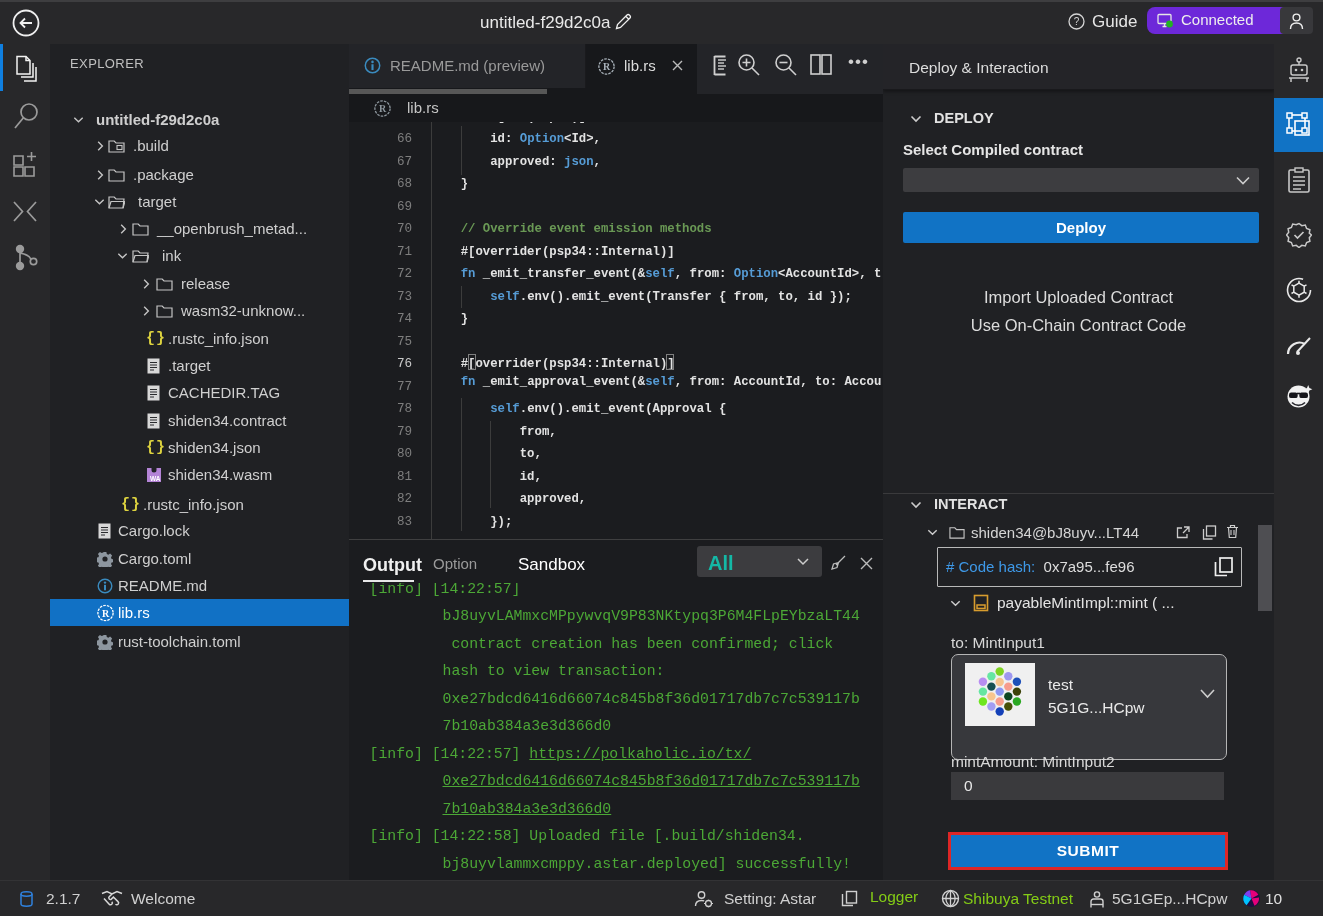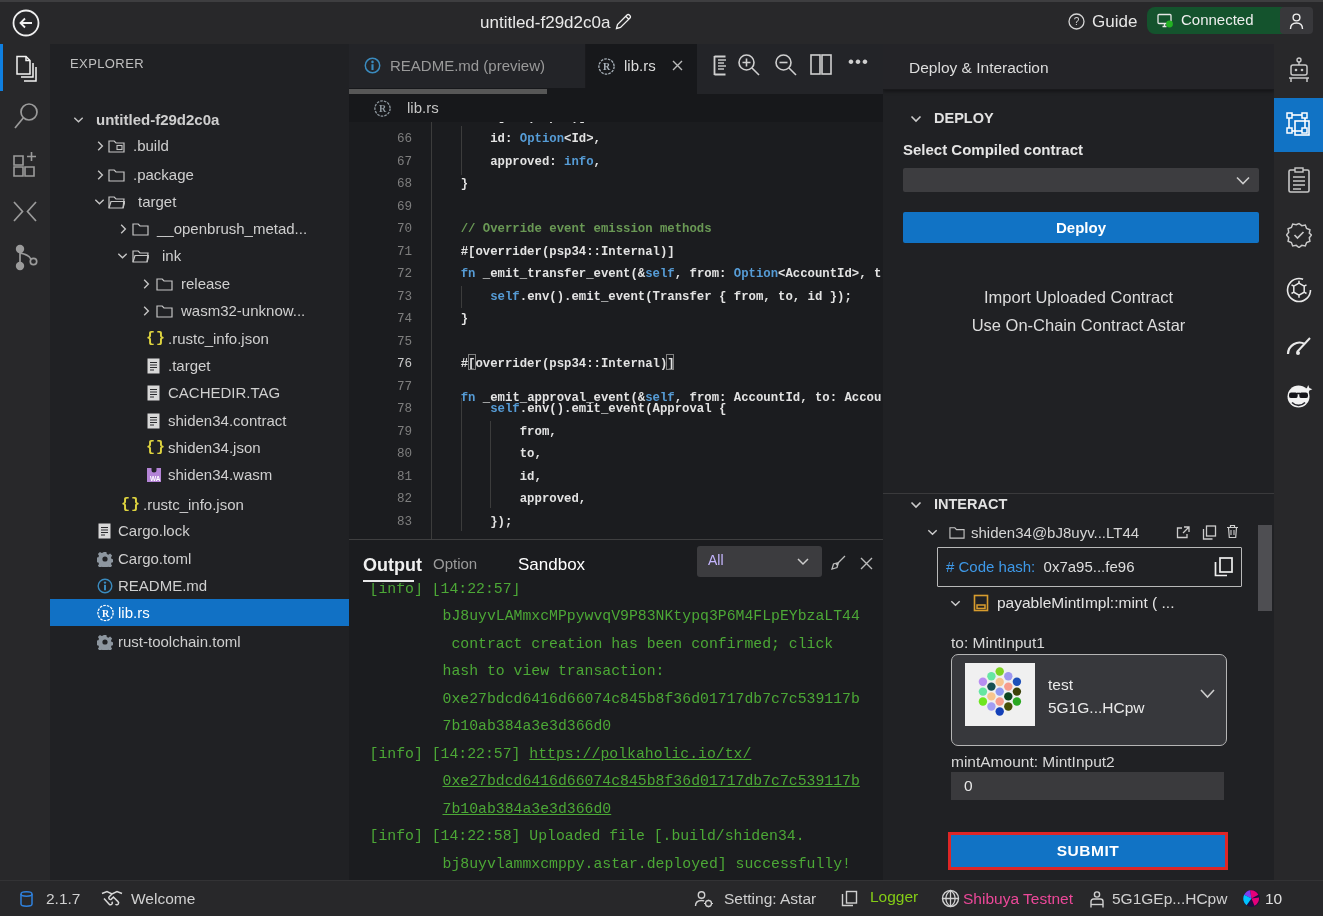--- a/index.html
+++ b/index.html
@@ -23,21 +23,21 @@
   <svg class="abs" style="left:614px;top:13px" width="18" height="18" viewBox="0 0 18 18">
     <path d="M2.5 15.5l1-4L13 2a1.6 1.6 0 0 1 2.3 0l.7.7a1.6 1.6 0 0 1 0 2.3L6.5 14.5z M12 3.5l2.5 2.5" fill="none" stroke="#efefef" stroke-width="1.3"></path>
   </svg>
 
   <svg class="abs" style="left:1068px;top:13px" width="17" height="17" viewBox="0 0 17 17">
     <circle cx="8.5" cy="8.5" r="7.5" fill="none" stroke="#d5d5d5" stroke-width="1.3"></circle>
     <text x="8.5" y="12" font-size="10" fill="#d5d5d5" text-anchor="middle" font-family="Liberation Sans">?</text>
   </svg>
   <div class="abs" style="left:1092px;top:12px;font-size:17px;color:#e6e6e6">Guide</div>
 
-  <div class="abs" style="left:1147px;top:7px;width:144px;height:27px;background:#14532d;border-radius:8px">
+  <div class="abs" style="left:1147px;top:7px;width:144px;height:27px;background:#6d28d9;border-radius:8px">
     <svg class="abs" style="left:10px;top:6px" width="17" height="16" viewBox="0 0 17 16">
       <rect x="1" y="1.5" width="13" height="9" rx="1" fill="none" stroke="#e6e6e6" stroke-width="1.3"></rect>
       <path d="M5.5 13.5h4M7.5 10.5v3" stroke="#e6e6e6" stroke-width="1.3"></path>
       <circle cx="12.5" cy="11" r="3.4" fill="#23b223"></circle>
     </svg>
     <div class="abs" style="left:34px;top:4px;font-size:15px;color:#eee">Connected</div>
   </div>
 
   <div class="abs" style="left:1280px;top:7px;width:33px;height:27px;background:#38383b;border-radius:4px">
     <svg class="abs" style="left:8px;top:5px" width="17" height="18" viewBox="0 0 17 18">
@@ -319,47 +319,47 @@
     <div class="gut" style="top:231.1px;color:#c8c8c8">76</div>
     <div class="gut" style="top:253.6px">77</div>
     <div class="gut" style="top:276.1px">78</div>
     <div class="gut" style="top:298.6px">79</div>
     <div class="gut" style="top:321.1px">80</div>
     <div class="gut" style="top:343.6px">81</div>
     <div class="gut" style="top:366.1px">82</div>
     <div class="gut" style="top:388.6px">83</div>
     <div class="codeline" style="left:82.2px;top:-16.4px">        #[ink(topic)]</div>
     <div class="codeline" style="left:82.2px;top:6.1px">        id: <span class="kw">Option</span>&lt;Id&gt;,</div>
-    <div class="codeline" style="left:82.2px;top:28.6px">        approved: <span class="kw">info</span>,</div>
+    <div class="codeline" style="left:82.2px;top:28.6px">        approved: <span class="kw">json</span>,</div>
     <div class="codeline" style="left:82.2px;top:51.1px">    }</div>
     <div class="codeline" style="left:82.2px;top:96.1px"><span class="cm">    // Override event emission methods</span></div>
     <div class="codeline" style="left:82.2px;top:118.6px">    #[overrider(psp34::Internal)]</div>
     <div class="codeline" style="left:82.2px;top:141.1px">    <span class="kw">fn</span> _emit_transfer_event(&amp;<span class="kw">self</span>, from: <span class="kw">Option</span>&lt;AccountId&gt;, t</div>
     <div class="codeline" style="left:82.2px;top:163.6px">        <span class="kw">self</span>.env().emit_event(Transfer { from, to, id });</div>
     <div class="codeline" style="left:82.2px;top:186.1px">    }</div>
     <div class="codeline" style="left:82.2px;top:231.1px">    #[overrider(psp34::Internal)]</div>
-    <div class="codeline" style="left:82.2px;top:265px">    <span class="kw">fn</span> _emit_approval_event(&amp;<span class="kw">self</span>, from: AccountId, to: Accou</div>
+    <div class="codeline" style="left:82.2px;top:249px">    <span class="kw">fn</span> _emit_approval_event(&amp;<span class="kw">self</span>, from: AccountId, to: Accou</div>
     <div class="codeline" style="left:82.2px;top:276.1px">        <span class="kw">self</span>.env().emit_event(Approval {</div>
     <div class="codeline" style="left:82.2px;top:298.6px">            from,</div>
     <div class="codeline" style="left:82.2px;top:321.1px">            to,</div>
     <div class="codeline" style="left:82.2px;top:343.6px">            id,</div>
     <div class="codeline" style="left:82.2px;top:366.1px">            approved,</div>
     <div class="codeline" style="left:82.2px;top:388.6px">        });</div>
 
     <div class="abs" style="left:118.5px;top:231.5px;width:8px;height:16px;border:1px solid #808080"></div>
     <div class="abs" style="left:316.9px;top:231.5px;width:8px;height:16px;border:1px solid #808080"></div>
   </div>
 
   <div class="abs" style="left:0;top:495px;width:534px;height:341px;background:#1b1c1f;border-top:1px solid #3f3f40">
     <div class="abs" style="left:14px;top:15px;font-size:18px;font-weight:bold;color:#f0f0f0">Output</div>
     <div class="abs" style="left:14px;top:40px;width:51px;height:2px;background:#e8e8e8"></div>
     <div class="abs" style="left:84px;top:15px;font-size:15px;color:#9a9a9a">Option</div>
     <div class="abs" style="left:169px;top:15px;font-size:17px;color:#ffffff">Sandbox</div>
     <div class="abs" style="left:348px;top:6px;width:125px;height:31px;background:#3c3c3f;border-radius:3px">
-      <div class="abs" style="left:11px;top:6px;font-size:14px;font-weight:normal;color:#c4b5fd">All</div>
+      <div class="abs" style="left:11px;top:6px;font-size:20px;font-weight:bold;color:#14b8a6">All</div>
       <svg class="abs" style="left:99px;top:11px" width="14" height="10" viewBox="0 0 14 10">
           <path d="M2 2l5 5 5-5" fill="none" stroke="#ccc" stroke-width="1.5"></path>
         </svg>
     </div>
     <svg class="abs" style="left:481px;top:14px" width="17" height="17" viewBox="0 0 17 17">
         <path d="M15 2L6 11M8.5 8.5l-5 1.5L2 15l5-1.5z" fill="none" stroke="#bbb" stroke-width="1.3"></path>
       </svg>
     <svg class="abs" style="left:510px;top:16px" width="15" height="15" viewBox="0 0 15 15">
         <path d="M2 2l11 11M13 2L2 13" stroke="#bbb" stroke-width="1.4"></path>
       </svg>
@@ -390,21 +390,21 @@
     </svg>
   <div class="abs" style="left:51px;top:66px;font-size:14.5px;font-weight:bold;color:#e2e2e2">DEPLOY</div>
   <div class="abs" style="left:20px;top:97px;font-size:15px;font-weight:bold;color:#e5e5e5">Select Compiled contract</div>
   <div class="abs" style="left:20px;top:123.6px;width:356px;height:24.5px;background:#3d3d40;border-radius:2px">
     <svg class="abs" style="left:332px;top:8px" width="16" height="10" viewBox="0 0 16 10">
         <path d="M2 1.5l6 6 6-6" fill="none" stroke="#ccc" stroke-width="1.6"></path>
       </svg>
   </div>
   <div class="abs" style="left:20px;top:168px;width:356px;height:31px;background:#1173c5;border-radius:2px;text-align:center;line-height:31px;font-size:15px;font-weight:bold;color:#fff">Deploy</div>
   <div class="abs" style="left:0;top:244px;width:391px;text-align:center;font-size:16.5px;color:#dcdcdc">Import Uploaded Contract</div>
-  <div class="abs" style="left:0;top:272px;width:391px;text-align:center;font-size:16.5px;color:#dcdcdc">Use On-Chain Contract Astar</div>
+  <div class="abs" style="left:0;top:272px;width:391px;text-align:center;font-size:16.5px;color:#dcdcdc">Use On-Chain Contract Code</div>
 
   <div class="abs" style="left:0;top:449px;width:391px;height:1px;background:#3a3a3c"></div>
 
   <svg class="abs" style="left:26px;top:454px" width="14" height="14" viewBox="0 0 14 14">
       <path d="M2.5 4.5L7 9l4.5-4.5" fill="none" stroke="#ccc" stroke-width="1.6"></path>
     </svg>
   <div class="abs" style="left:51px;top:452px;font-size:14.5px;font-weight:bold;color:#e2e2e2">INTERACT</div>
 
   <svg class="abs" style="left:43px;top:482px" width="13" height="13" viewBox="0 0 14 14">
       <path d="M2.5 4.5L7 9l4.5-4.5" fill="none" stroke="#ccc" stroke-width="1.5"></path>
@@ -439,21 +439,21 @@
   <svg class="abs" style="left:65px;top:553px" width="15" height="13" viewBox="0 0 14 14">
       <path d="M2.5 4.5L7 9l4.5-4.5" fill="none" stroke="#ccc" stroke-width="1.5"></path>
     </svg>
   <svg class="abs" style="left:90px;top:550px" width="16" height="18" viewBox="0 0 16 18">
       <rect x="1.5" y="1.5" width="13" height="15" fill="none" stroke="#d79c2e" stroke-width="1.6"></rect>
       <rect x="4" y="11" width="8" height="3.4" fill="none" stroke="#d79c2e" stroke-width="1.5"></rect>
     </svg>
   <div class="abs" style="left:114px;top:550px;font-size:15.5px;color:#e3e3e3">payableMintImpl::mint ( ...</div>
 
   <div class="abs" style="left:68px;top:590px;font-size:15.5px;color:#d8d8d8">to: MintInput1</div>
-  <div class="abs" style="left:68px;top:610px;width:276px;height:92px;border:1.5px solid #b5b5b5;border-radius:7px;background:#37383c">
+  <div class="abs" style="left:68px;top:610px;width:276px;height:106px;border:1.5px solid #b5b5b5;border-radius:7px;background:#37383c">
     <div class="abs" style="left:13px;top:8px;width:70px;height:63px;background:#f0f0f0">
       <svg class="abs" style="left:0;top:0" width="70" height="63" viewBox="0 0 70 63">
         <g>
           <circle cx="34.7" cy="8.5" r="4.2" fill="#7ed321"></circle>
           <circle cx="34.7" cy="19" r="4.2" fill="#f7c58d"></circle>
           <circle cx="34.7" cy="28.6" r="4.2" fill="#8b96f2"></circle>
           <circle cx="34.7" cy="38.5" r="4.2" fill="#f79c8c"></circle>
           <circle cx="34.7" cy="48.5" r="4.2" fill="#1440b8"></circle>
           <circle cx="26.4" cy="13.3" r="4.2" fill="#66e6a2"></circle>
           <circle cx="26.4" cy="23.6" r="4.2" fill="#174f52"></circle>
@@ -570,21 +570,21 @@
   <div class="abs" style="left:724px;top:9px;font-size:15.5px;color:#d0d0d0">Setting: Astar</div>
   <svg class="abs" style="left:841px;top:9px" width="17" height="17" viewBox="0 0 17 17">
     <rect x="5.5" y="1.5" width="10" height="11.5" fill="none" stroke="#d0d0d0" stroke-width="1.4"></rect>
     <path d="M12 15.5H1.5V4" fill="none" stroke="#d0d0d0" stroke-width="1.4"></path>
   </svg>
   <div class="abs" style="left:870px;top:7px;font-size:15.5px;color:#84cc16">Logger</div>
   <svg class="abs" style="left:941px;top:8px" width="19" height="19" viewBox="0 0 19 19">
     <circle cx="9.5" cy="9.5" r="8" fill="none" stroke="#d0d0d0" stroke-width="1.4"></circle>
     <path d="M1.5 9.5h16M9.5 1.5v16M9.5 1.5c-3 2-4.6 4.6-4.6 8s1.6 6 4.6 8c3-2 4.6-4.6 4.6-8s-1.6-6-4.6-8z" fill="none" stroke="#d0d0d0" stroke-width="1.3"></path>
   </svg>
-  <div class="abs" style="left:963px;top:9px;font-size:15.5px;color:#ec4899">Shibuya Testnet</div>
+  <div class="abs" style="left:963px;top:9px;font-size:15.5px;color:#84cc16">Shibuya Testnet</div>
   <svg class="abs" style="left:1089px;top:8px" width="16" height="19" viewBox="0 0 16 19">
     <circle cx="8" cy="5.5" r="2.6" fill="none" stroke="#d0d0d0" stroke-width="1.4"></circle>
     <path d="M2 18.5v-6A2.5 2.5 0 0 1 4.5 10h7A2.5 2.5 0 0 1 14 12.5v6" fill="none" stroke="#d0d0d0" stroke-width="1.4"></path>
     <path d="M2 15.5h12" stroke="#d0d0d0" stroke-width="1.4"></path>
   </svg>
   <div class="abs" style="left:1112px;top:9px;font-size:15.5px;color:#d0d0d0">5G1GEp...HCpw</div>
   <svg class="abs" style="left:1242px;top:8px" width="19" height="19" viewBox="0 0 19 19">
     <circle cx="9.5" cy="9.5" r="8.5" fill="#1b1040"></circle>
     <path d="M9.5 9.5L8 1.2a8.5 8.5 0 0 1 8.3 4.6z" fill="#e6007a"></path>
     <path d="M9.5 9.5L2.2 5.8A8.5 8.5 0 0 1 8 1.2z" fill="#7d3ff0"></path>

